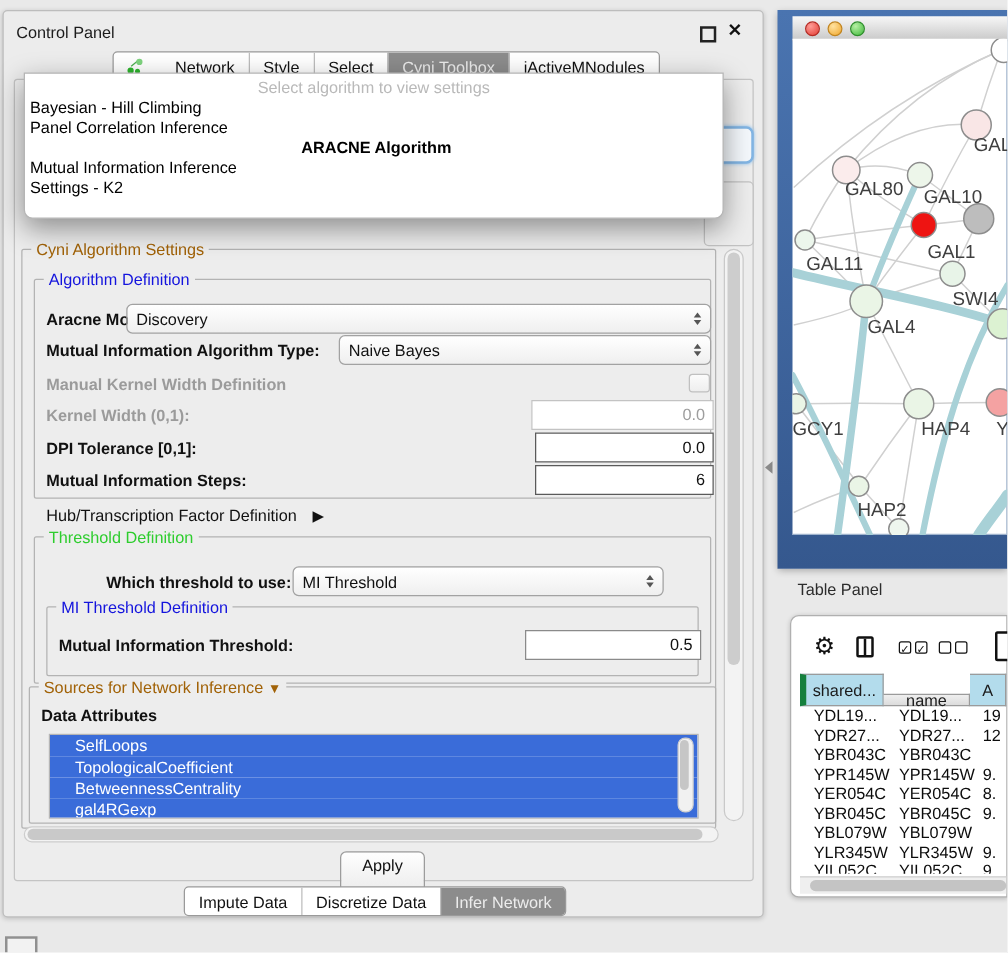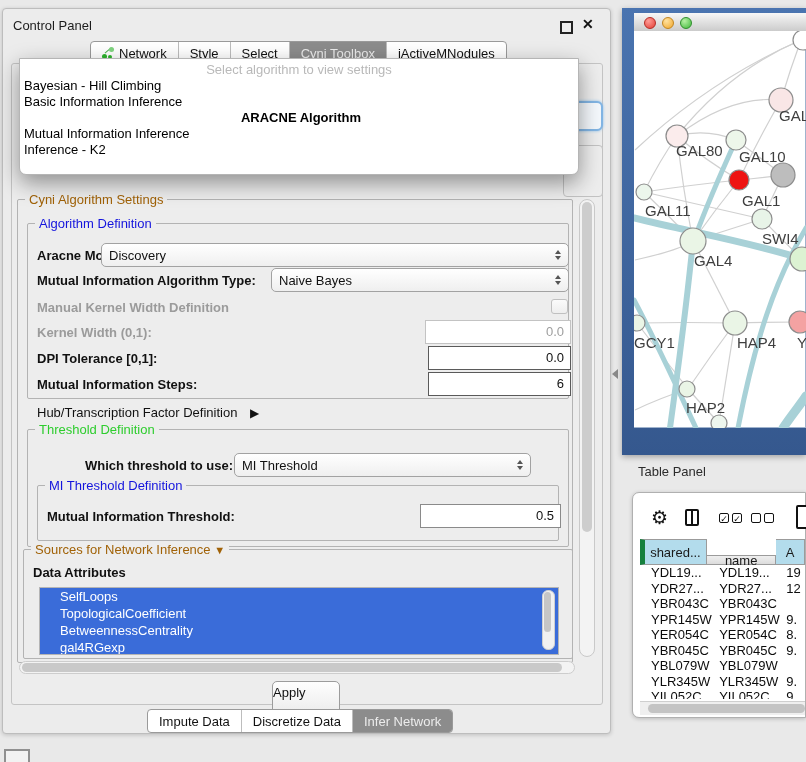--- a/index.html
+++ b/index.html
@@ -9,21 +9,21 @@
   .cp{position:absolute;left:2px;top:8px;width:609px;height:726px;background:#ececec;
       border:1px solid #bdbdbd;border-radius:4px;box-shadow:0 1px 4px rgba(0,0,0,.18);box-sizing:border-box;}
   .cp-title{position:absolute;left:10px;top:9px;font-size:13px;color:#1c1c1c;}
   .winbtn-float{position:absolute;left:557px;top:12px;width:9px;height:9px;border:2px solid #222;background:transparent;}
   .winbtn-close{position:absolute;left:579px;top:7px;font-size:14px;font-weight:bold;color:#111;}
   .cp-body{position:absolute;left:8px;top:54px;width:592px;height:642px;background:#ededed;
            border:1px solid #c4c4c4;border-radius:3px;box-sizing:border-box;}
   
   .seg{position:absolute;display:flex;height:22px;background:#fff;border:1px solid #9a9a9a;
        border-radius:4px;overflow:hidden;font-size:13px;color:#111;z-index:3;}
-  .seg .s{display:flex;align-items:center;padding:0 11px;border-left:1px solid #bdbdbd;white-space:nowrap;cursor:default;}
+  .seg .s{display:flex;align-items:center;padding:0 11px;border-left:1px solid #bdbdbd;white-space:nowrap;cursor:default;gap:21px;}
   .seg .s:first-child{border-left:none;}
   .seg .s.sel{background:#8c8c8c;color:#ececec;}
   .neticon{display:inline-block;width:12px;height:12px;margin-right:5px;position:relative;}
   .neticon i{position:absolute;border-radius:50%;background:#2db52d;}
   .neticon i.n1{left:0;top:7px;width:5px;height:5px;}
   .neticon i.n2{left:7px;top:0;width:5px;height:5px;background:#7fd47f;}
   .neticon i.n3{left:6px;top:8px;width:4px;height:4px;background:#2db52d;}
   .neticon b{position:absolute;left:2px;top:3px;width:8px;height:1px;background:#4caf50;transform:rotate(-40deg);}
   
   .pop{position:absolute;left:16px;top:49px;width:560px;height:117px;background:#fff;
@@ -58,21 +58,21 @@
   .attr-list{position:absolute;background:#fff;border:1px solid #b5b5b5;overflow:hidden;box-sizing:border-box;}
   .attr-list .row{height:17px;line-height:17px;background:#3a6cd9;color:#fff;font-size:13px;padding-left:20px;}
   .lvs{position:absolute;right:3px;top:2px;width:11px;height:58px;background:#f1f1f1;border:1px solid #cfcfcf;border-radius:6px;}
   .lvs .th{position:absolute;left:1px;top:1px;width:7px;height:40px;background:#c6c6c6;border-radius:5px;}
   
   .vscroll{position:absolute;left:576px;top:190px;width:16px;height:458px;background:#f3f3f3;border:1px solid #c9c9c9;border-radius:8px;box-sizing:border-box;}
   .vscroll .th{position:absolute;left:2px;top:2px;width:10px;height:330px;background:#cdcdcd;border-radius:6px;}
   .hscroll{position:absolute;left:16px;top:652px;width:556px;height:13px;background:#f3f3f3;border:1px solid #cdcdcd;border-radius:7px;box-sizing:border-box;}
   .hscroll .th{position:absolute;left:2px;top:1px;height:9px;width:540px;background:#c9c9c9;border-radius:5px;}
   .btn{position:absolute;background:linear-gradient(#fefefe,#e8e8e8);border:1px solid #9c9c9c;border-radius:5px;
-       font-size:13px;color:#111;text-align:left;line-height:21px;height:40px;box-sizing:border-box;}
+       font-size:13px;color:#111;text-align:center;line-height:21px;height:40px;box-sizing:border-box;}
   
   .net{position:absolute;left:622px;top:8px;width:184px;height:447px;
        background:linear-gradient(#4a74b0,#35588e);box-shadow:0 2px 6px rgba(0,0,0,.3);}
   .net-title{position:absolute;left:12px;top:5px;right:0;height:19px;
        background:linear-gradient(#f7f7f7,#c9c9c9);border-bottom:1px solid #8a8a8a;}
   .tl{position:absolute;top:4px;width:12px;height:12px;border-radius:50%;box-sizing:border-box;}
   .tl.r{left:10px;background:radial-gradient(circle at 35% 30%,#ff9d97,#e33d34);border:1px solid #b52b24;}
   .tl.y{left:28px;background:radial-gradient(circle at 35% 30%,#ffe2a0,#f0a72c);border:1px solid #c2851f;}
   .tl.g{left:46px;background:radial-gradient(circle at 35% 30%,#b6f0a4,#3fb83a);border:1px solid #2f8f2c;}
   .canvas{position:absolute;left:12px;top:23px;width:172px;height:397px;background:#fff;
@@ -140,24 +140,24 @@
           <span>jActiveMNodules</span>
         </div>
     </div>
 
     <div class="sliver-combo"></div>
     <div class="sliver-box"></div>
 
     <div class="pop">
       <div class="ph">Select algorithm to view settings</div>
       <div class="it">Bayesian - Hill Climbing</div>
-      <div class="it">Basic Information Inference</div>
+      <div class="it">Panel Correlation Inference</div>
       <div class="it bold">ARACNE Algorithm</div>
       <div class="it">Mutual Information Inference</div>
-      <div class="it">Inference - K2</div>
+      <div class="it">Settings - K2</div>
     </div>
 
     <div class="grp" style="left:14px;top:190px;width:556px;height:464px;">
       <span class="leg">Cyni Algorithm Settings</span>
     </div>
 
     <div class="grp" style="left:24px;top:214px;width:542px;height:176px;">
       <span class="leg blue">Algorithm Definition</span>
     </div>
 

